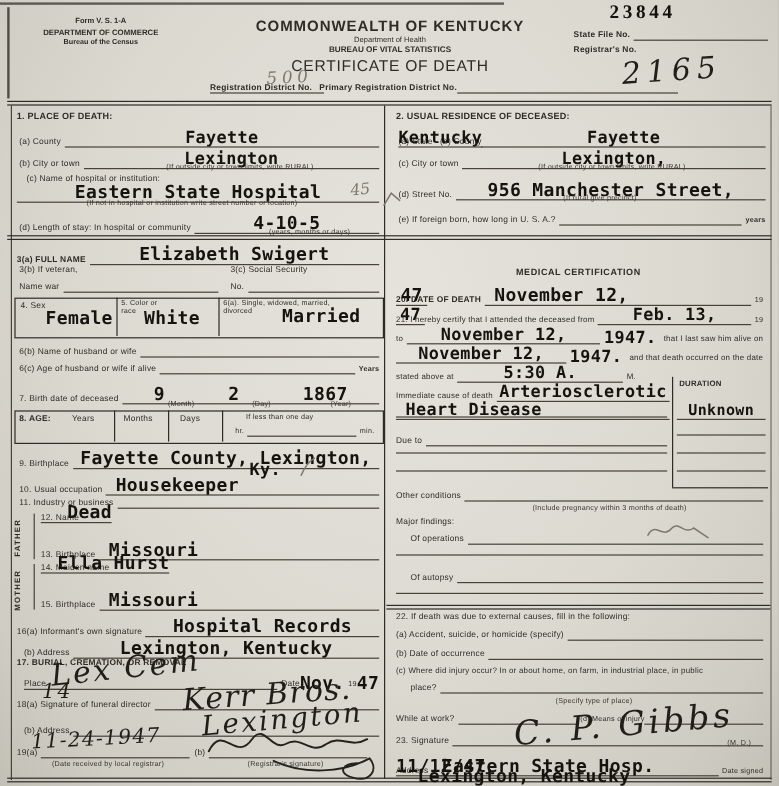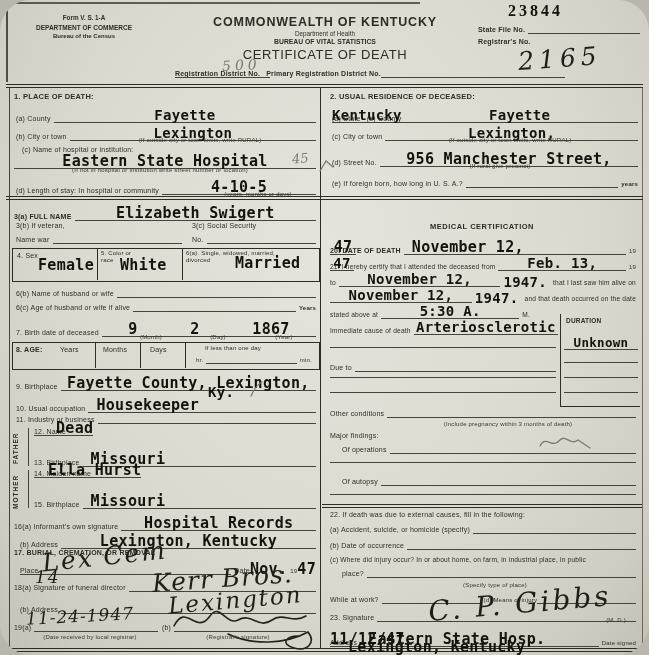--- a/index.html
+++ b/index.html
@@ -1,19 +1,19 @@
 <!DOCTYPE html>
 <html><head>
 <meta charset="utf-8">
 <style>
   html,body{margin:0;padding:0;background:#b9b6ae;}
   #doc{
     position:relative;width:649px;height:655px;overflow:hidden;
     background:radial-gradient(ellipse at 50% 38%, #e6e3dc 0%, #dcd9d1 55%, #cfccc3 85%, #c2bfb5 100%);
-    font-family:"Liberation Sans",sans-serif;color:#2f2c26;border-radius:31px;
+    font-family:"Liberation Sans",sans-serif;color:#2f2c26;
   }
   .line{position:absolute;display:flex;align-items:flex-end;}
   .lbl{font-size:7px;line-height:1.15;color:#2f2c26;white-space:nowrap;padding-right:3px;letter-spacing:.2px;}
   .lbl.after{padding-left:3px;padding-right:0;}
   .b{font-weight:bold;}
   .sm{font-size:6px;}
   .med{font-size:6.6px;}
   .seg{flex:1 1 auto;border-bottom:1px solid #474339;text-align:center;min-height:9px;}
   .seg.left{text-align:left;padding-left:8px;}
   .seg.fix{flex:0 0 auto;}
@@ -305,20 +305,23 @@
   <div class="line" style="position:absolute;left:330px;top:300px;width:200px">
     <span class="lbl med">stated above at</span>
     <span class="seg"><span class="typed lg">5:30 A.</span></span>
     <span class="lbl med after">M.</span>
   </div>
 
   <div class="line" style="position:absolute;left:330px;top:316px;width:228px">
     <span class="lbl med">Immediate cause of death</span>
     <span class="seg"><span class="typed lg">Arteriosclerotic</span></span>
   </div>
+  <div class="line" style="position:absolute;left:330px;top:331px;width:228px">
+    <span class="seg left"><span class="typed lg">Heart Disease</span></span>
+  </div>
   <div class="vline" style="position:absolute;left:560px;top:314px;height:92px"></div>
   <div class="lbl b" style="position:absolute;position:absolute;left:566px;top:317px;font-size:6.5px">DURATION</div>
   <div class="line" style="position:absolute;left:564px;top:331px;width:74px">
     <span class="seg"><span class="typed">Unknown</span></span>
   </div>
   <div class="hline" style="position:absolute;left:564px;top:362px;width:74px"></div>
   <div class="hline" style="position:absolute;left:564px;top:377px;width:74px"></div>
   <div class="hline" style="position:absolute;left:564px;top:392px;width:74px"></div>
   <div class="hline" style="position:absolute;left:560px;top:406px;width:80px;border-top:1.2px solid #2f2c26"></div>
 

